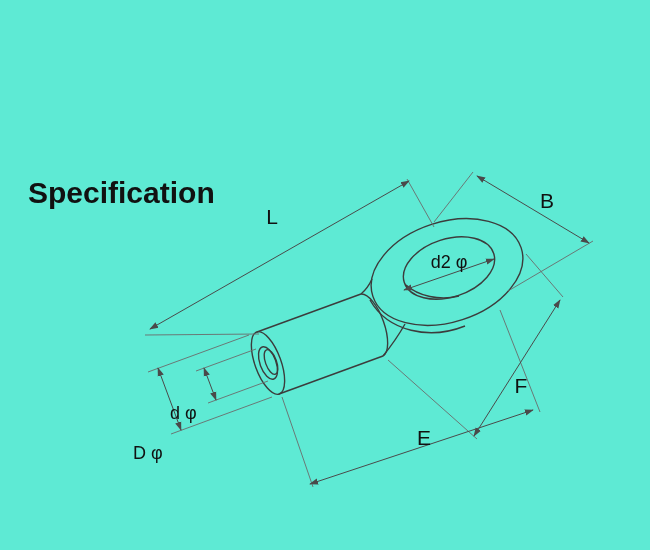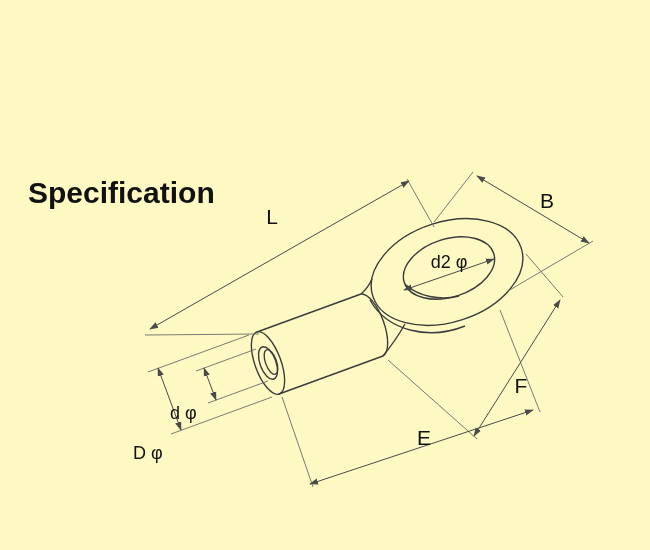--- a/index.html
+++ b/index.html
@@ -1,21 +1,21 @@
 <!DOCTYPE html>
 <html><head>
 <meta charset="utf-8">
 <style>
   * { margin: 0; padding: 0; box-sizing: border-box; }
   html, body { background: #ffffff; }
   .canvas {
     position: relative;
     width: 650px;
     height: 550px;
-    background: #fef9c3;
+    background: #5eead4;
     overflow: hidden;
     font-family: "Liberation Sans", sans-serif;
   }
   .page-title {
     position: absolute;
     left: 28px;
     top: 176px;
     font-size: 30px;
     font-weight: 700;
     color: #111111;

